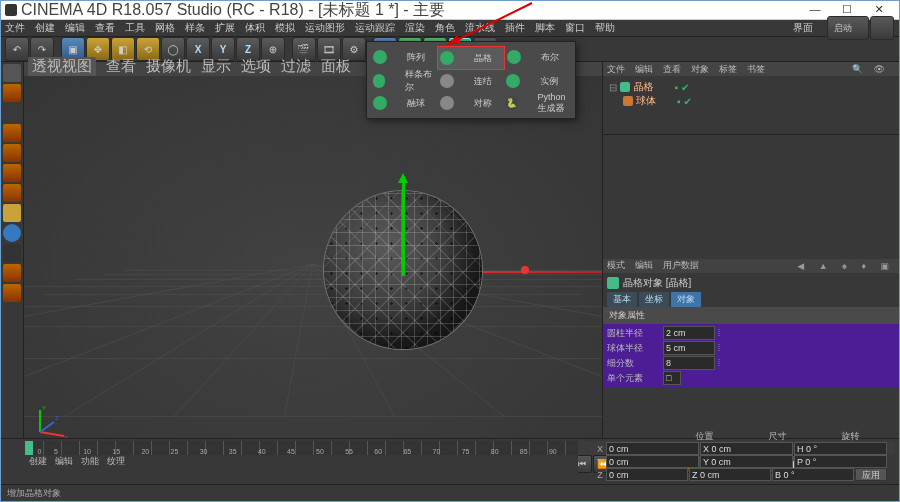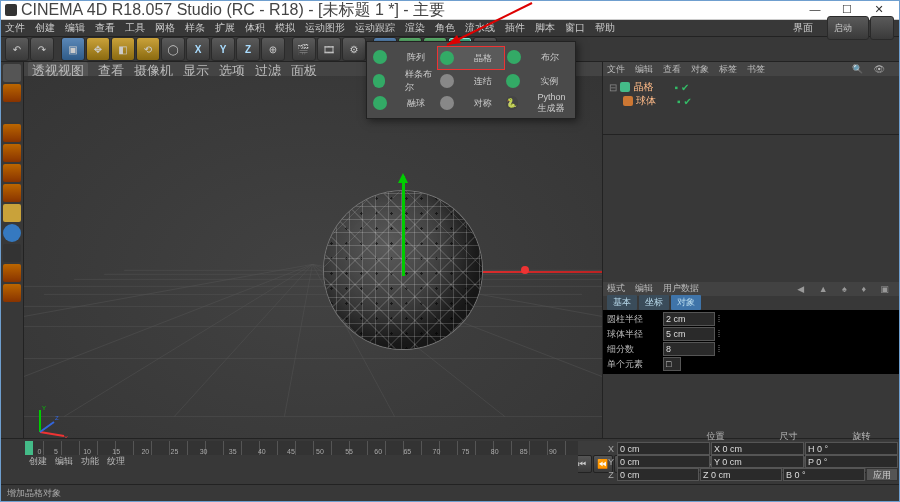--- a/index.html
+++ b/index.html
@@ -15,21 +15,21 @@
 
 .toolrow{height:24px;background:#383838;border-top:1px solid #222;border-bottom:1px solid #222;display:flex;align-items:center;padding:0 4px}
 .tbtn{width:22px;height:22px;border:1px solid #2a2a2a;margin-right:1px;border-radius:3px;display:flex;align-items:center;justify-content:center;background:linear-gradient(#5a5a5a,#3a3a3a)}
 .tbtn.blue{background:linear-gradient(#5b88b8,#2f5b88)}
 .tbtn.active{background:linear-gradient(#45ba8a,#1f8760);box-shadow:inset 0 0 0 1px #8fe}
 
 .main{position:relative;height:400px;display:flex}
 .leftbar{width:22px;background:#383838;border-right:1px solid #222;display:flex;flex-direction:column;align-items:center;padding-top:2px}
 .leftbar .sq{width:18px;height:18px;margin-bottom:2px;border-radius:2px}
 .viewport{flex:1;position:relative;background:#303030;display:flex;flex-direction:column}
-.vp-tabs{height:14px;background:#444;display:flex;font-size:13px;align-items:flex-start;padding:0 4px;color:#bbb}
+.vp-tabs{height:14px;background:#444;display:flex;font-size:15px;align-items:flex-end;padding:0 4px;color:#bbb}
 .vp-tabs span{margin-right:10px}
 .vp-canvas{flex:1;position:relative;overflow:hidden;background:radial-gradient(ellipse at 50% 55%,#424242 0%,#3c3c3c 45%,#353535 100%)}
 
 .grid{position:absolute;inset:0}
 
 .sphere{position:absolute;left:300px;top:115px;width:158px;height:158px;border-radius:50%;background:radial-gradient(circle at 40% 35%,#5a5a5a,#2e2e2e 70%);box-shadow:inset -18px -18px 30px rgba(0,0,0,.55),0 0 0 1px #777}
 .sphere::after{content:"";position:absolute;inset:0;border-radius:50%;background:repeating-linear-gradient(0deg,transparent 0 12px,rgba(255,255,255,.18) 12px 13px),repeating-linear-gradient(90deg,transparent 0 12px,rgba(255,255,255,.18) 12px 13px),repeating-linear-gradient(45deg,transparent 0 16px,rgba(255,255,255,.12) 16px 17px),repeating-linear-gradient(-45deg,transparent 0 16px,rgba(255,255,255,.12) 16px 17px)}
 .sphere .dots{position:absolute;inset:0;border-radius:50%;background-image:radial-gradient(rgba(0,0,0,.6) 1.2px,transparent 1.2px);background-size:15px 15px}
 .axis-y{position:absolute;left:378px;top:100px;width:3px;height:100px;background:#0c0;}
 .axis-y::after{content:"";position:absolute;left:-4px;top:-8px;border:5px solid transparent;border-bottom:10px solid #0c0}
@@ -48,35 +48,35 @@
 .r-tree .ico{width:10px;height:10px;background:#4b8;border-radius:2px}
 .r-empty{flex:1;background:#383838}
 .r-attr-head{height:14px;background:#424242;font-size:9px;padding:0 4px;display:flex;gap:10px;align-items:center;color:#bbb}
 .r-attr-head .ricon{margin-left:auto;font-size:9px;color:#999;letter-spacing:6px}
 .r-name{height:16px;background:#383838;padding:2px 4px;display:flex;align-items:center;gap:4px}
 .r-name .ico{width:12px;height:12px;background:#4b8;border-radius:2px}
 .r-subtabs{height:14px;background:#383838;padding:0 4px;display:flex;gap:2px;align-items:center}
 .r-subtabs span{background:#3a4c5a;padding:1px 6px;border-radius:1px;font-size:9px;color:#bde}
 .r-subtabs span.act{background:#3f74a9}
 .r-section{background:#4a4a4a;padding:2px 6px;font-size:9px;color:#ccc}
-.r-fields{background:#000000;padding:2px 4px}
+.r-fields{background:#4c1d95;padding:2px 4px}
 .fld{display:flex;align-items:center;height:15px;font-size:9px;color:#bbb}
 .fld .lbl{width:56px}
 .fld .val{width:46px;height:12px;background:#2a2a2a;border:1px solid #555;padding:0 2px;color:#ddd;display:flex;align-items:center}
 .fld .spin{width:8px;text-align:center;color:#888}
 
 .bottom{position:absolute;left:0;right:0;bottom:0;height:62px;background:#383838;border-top:1px solid #222;display:flex;flex-direction:column}
 .timeline{height:14px;background:#3c3c3c;position:relative;margin:2px 4px 0 24px;display:flex}
 .tl-left{width:553px;position:relative;background:#333}
 .tl-left .ruler{position:absolute;inset:0;background:repeating-linear-gradient(90deg,#555 0 1px,transparent 1px 18px)}
 .tl-left .scrub{position:absolute;left:0;top:0;width:8px;height:14px;background:#4b8}
 .timectrl{height:18px;display:flex;align-items:center;padding:0 4px;margin-left:24px}
 .timectrl .ninput{width:40px;height:13px;background:#2a2a2a;border:1px solid #555;font-size:9px;color:#ddd;padding:0 2px;display:flex;align-items:center}
 .timectrl .pbtn{width:18px;height:16px;border:1px solid #222;background:linear-gradient(#555,#3a3a3a);margin-left:1px;display:flex;align-items:center;justify-content:center;color:#ccc;font-size:9px;border-radius:2px}
-.coords{position:absolute;right:1px;bottom:20px;width:292px}
+.coords{position:absolute;right:12px;bottom:20px;width:292px}
 .coords .chead{display:flex;height:12px;font-size:9px;color:#bbb}
 .coords .chead span{flex:1;text-align:center}
 .crow{display:flex;height:13px;font-size:9px;align-items:center;gap:1px}
 .crow .ax{width:10px;color:#aaa;text-align:center}
 .crow .cv{flex:1;height:11px;background:#2a2a2a;border:1px solid #555;color:#ddd;padding:0 2px;display:flex;align-items:center}
 .mat{position:absolute;left:24px;bottom:20px;width:553px;height:26px;background:#383838}
 .mat-tabs{height:12px;font-size:9px;display:flex;gap:8px;padding:0 4px;color:#bbb}
 .status{position:absolute;left:0;right:0;bottom:0;height:16px;background:#383838;border-top:1px solid #222;display:flex;align-items:center;padding:0 6px;font-size:9px;color:#aaa}
 
 .popup{position:absolute;left:365px;top:40px;width:200px;background:#4a4a4a;border:1px solid #222;box-shadow:2px 2px 8px rgba(0,0,0,.5);padding:4px}
@@ -256,25 +256,30 @@
           <span style="color:#3b6">✔</span>
         </div>
       </div>
       <div class="r-empty"></div>
       <div class="r-attr-head">
         <span>模式</span>
         <span>编辑</span>
         <span>用户数据</span>
         <span class="ricon">◀ ▲ ♠ ♦ ▣</span>
       </div>
+      <div class="r-name">
+        <span class="ico"></span>
+        <span>晶格对象 [晶格]</span>
+      </div>
       <div class="r-subtabs">
         <span>基本</span>
         <span>坐标</span>
         <span class="act">对象</span>
       </div>
+      <div class="r-section">对象属性</div>
       <div class="r-fields">
         <div class="fld">
             <span class="lbl">圆柱半径</span>
             <span class="val">2 cm</span>
             <span class="spin">⁞</span>
           </div>
         <div class="fld">
             <span class="lbl">球体半径</span>
             <span class="val">5 cm</span>
             <span class="spin">⁞</span>

